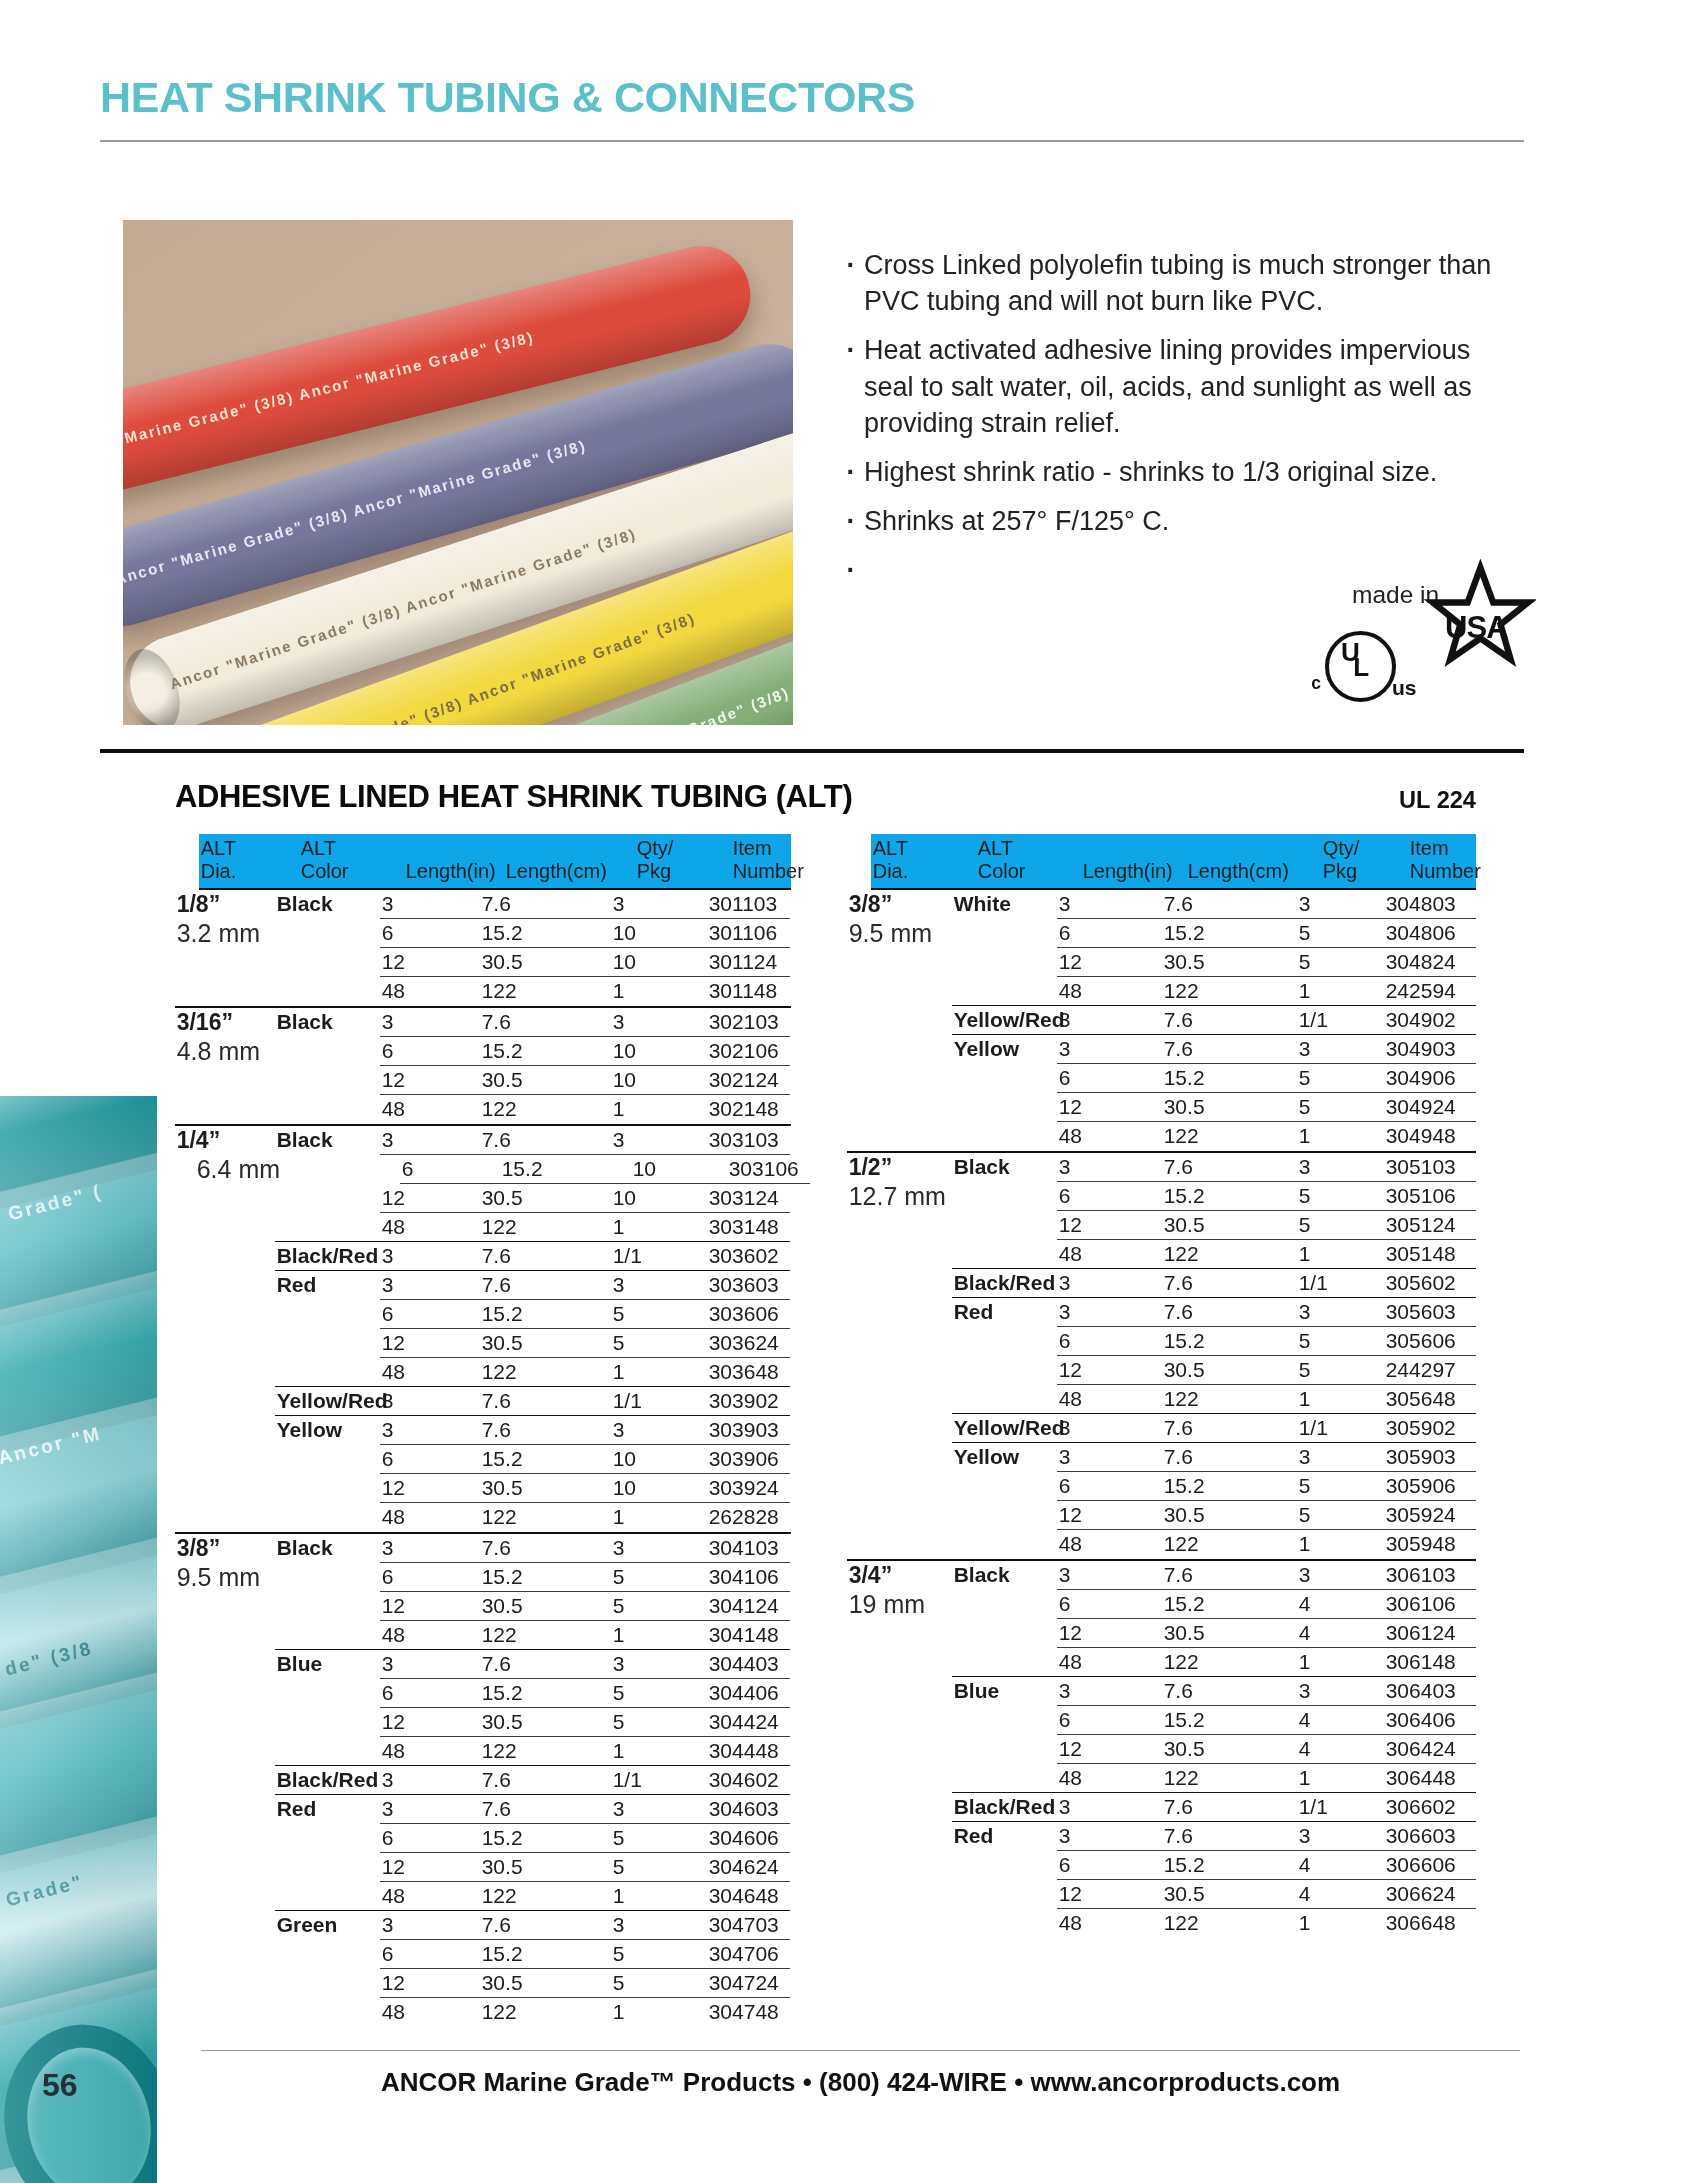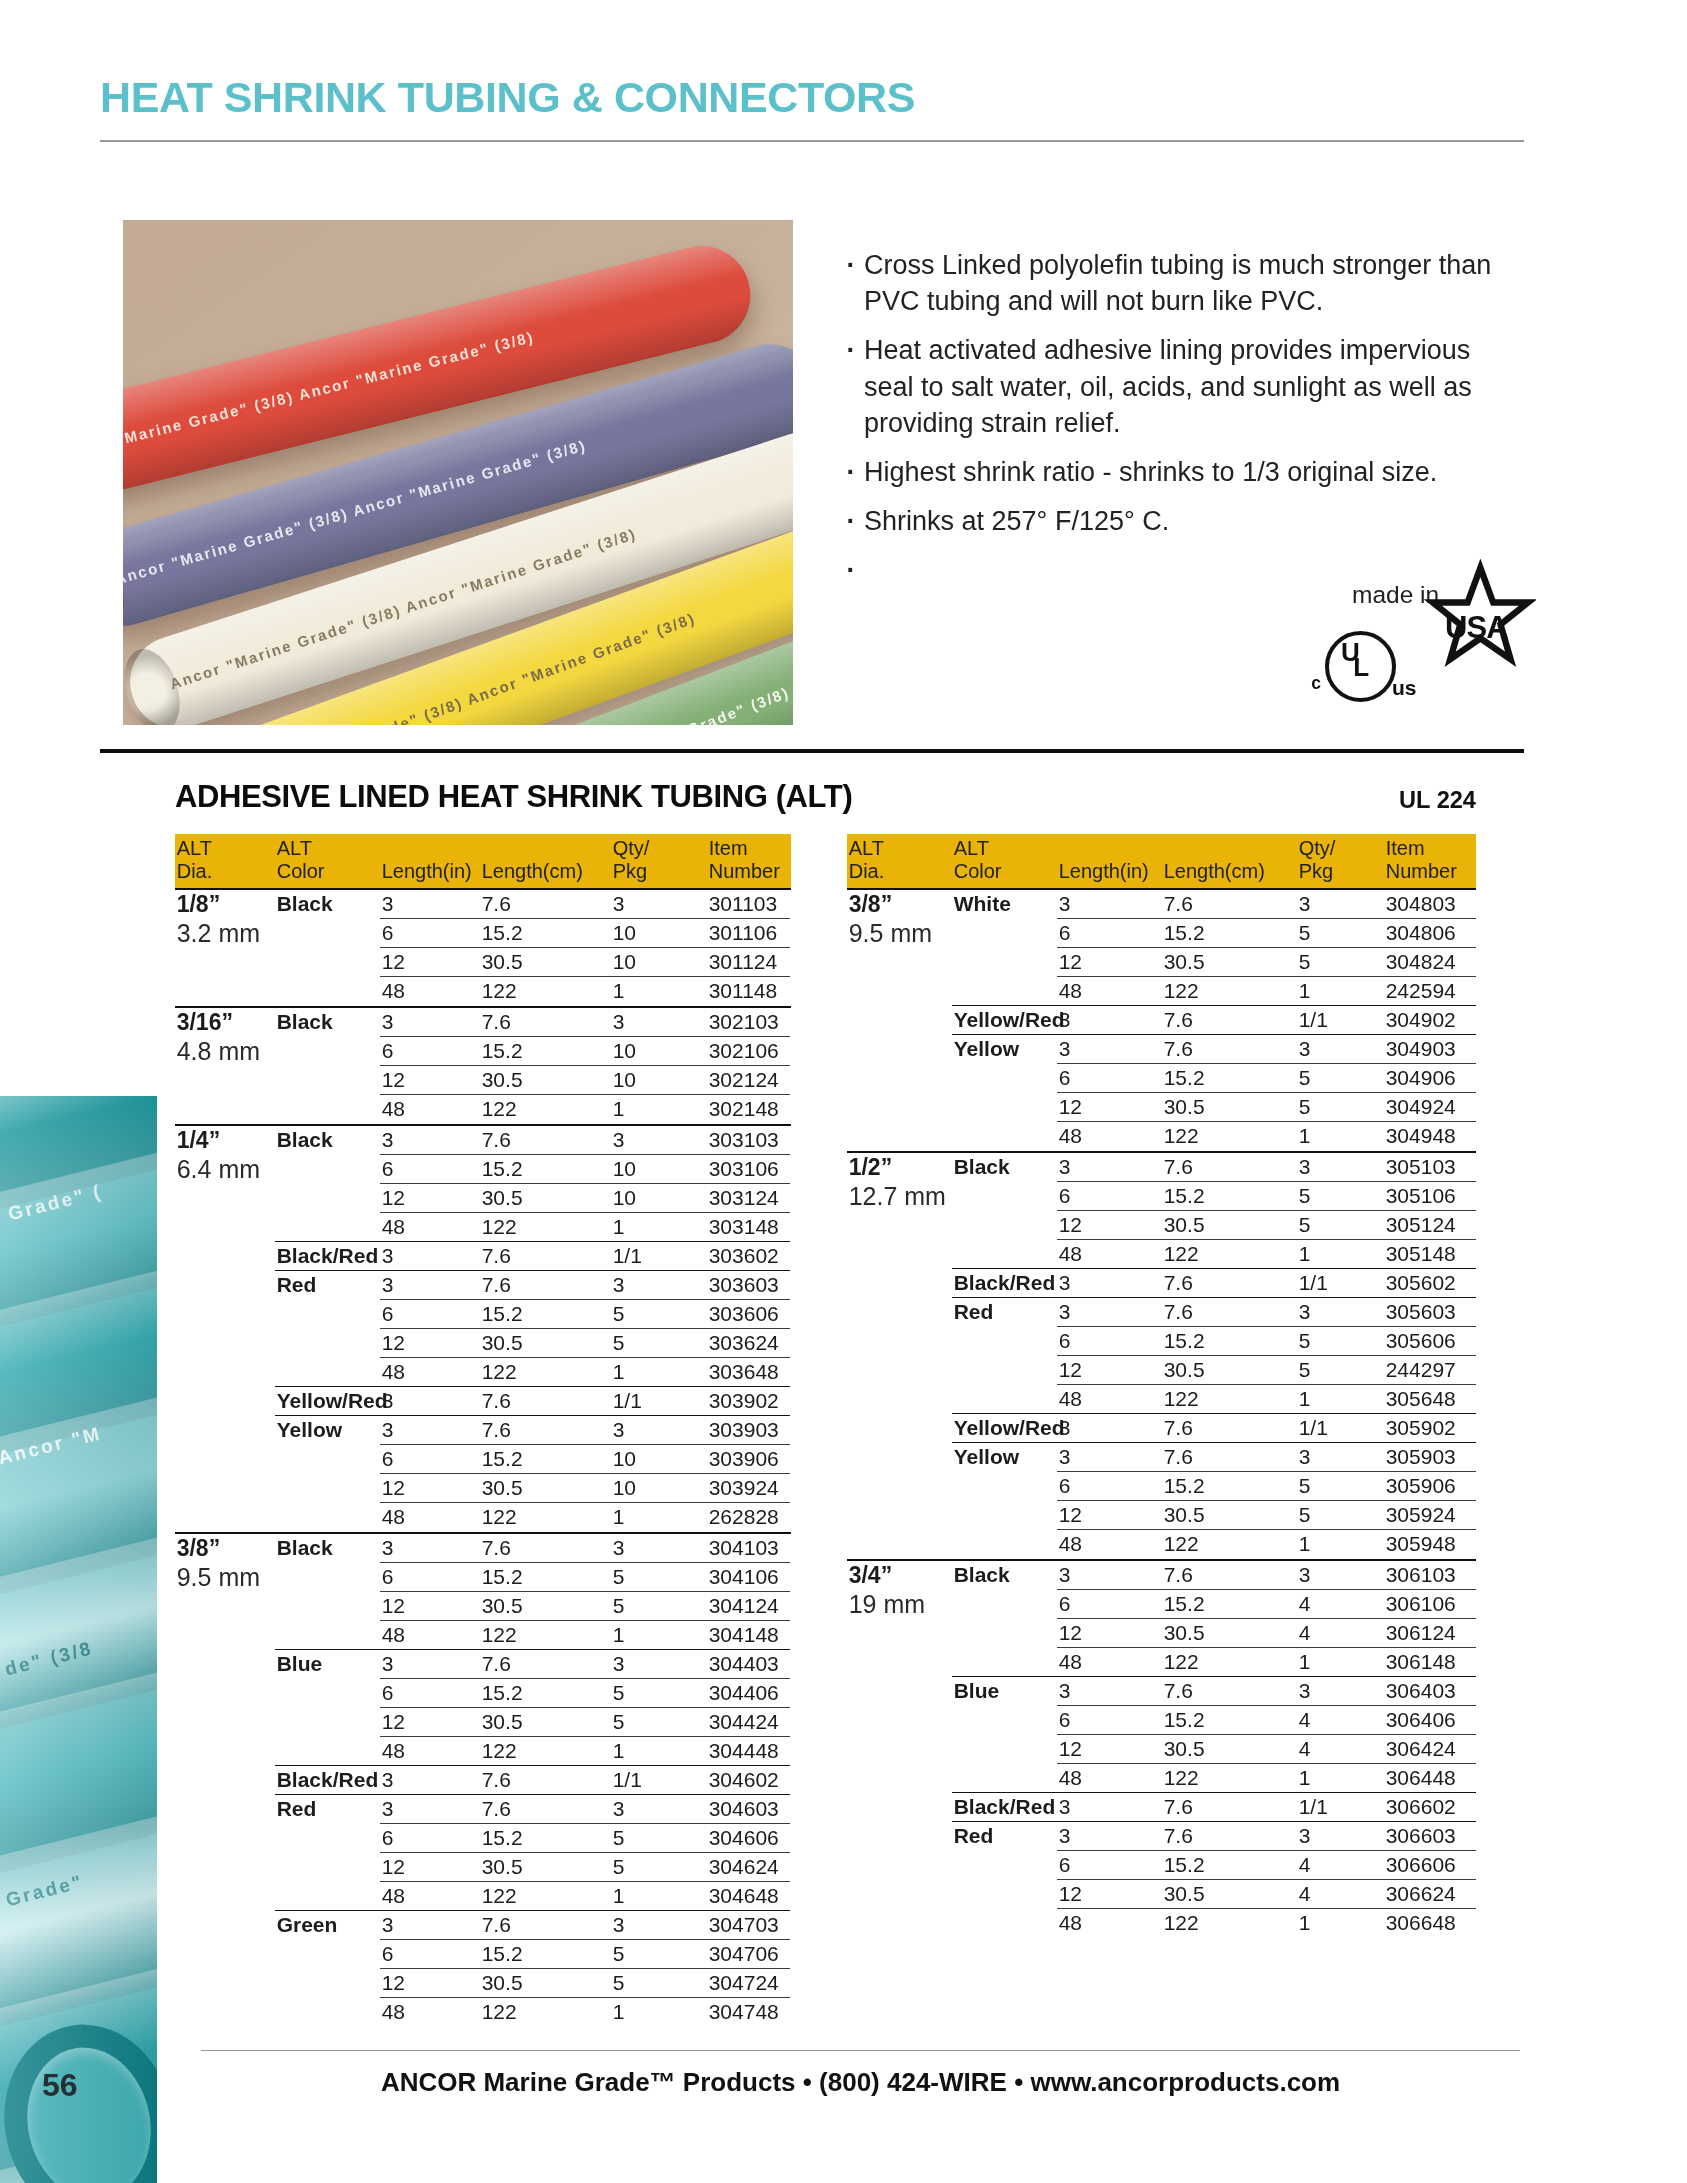--- a/index.html
+++ b/index.html
@@ -46,21 +46,21 @@
   .ul-letters{position:absolute;left:35px;top:10.5px;font-size:26px;font-weight:bold;color:#111;letter-spacing:-1.7px;line-height:21px;}
   .ul-l2{display:block;margin-left:12.2px;margin-top:-5.2px;}
   .ul-c{position:absolute;left:5.2px;top:42px;font-size:17.5px;font-weight:bold;color:#111;}
   .ul-us{position:absolute;left:86px;top:45px;font-size:21px;font-weight:bold;color:#111;}
   
   .section-rule{position:absolute;left:100px;top:749px;width:1424px;height:4.4px;background:#0d0d0d;}
   .section-title{position:absolute;left:175px;top:779px;font-size:31px;font-weight:bold;letter-spacing:-0.4px;color:#0c0c0c;}
   .ul224{position:absolute;left:1345px;top:787px;width:131px;text-align:right;font-size:23.6px;font-weight:bold;color:#111;}
   
   .alt-table{position:absolute;top:834px;}
-  .thead{display:grid;background:#eab308;height:54px;border-bottom:2.6px solid #111;}
+  .thead{display:grid;background:#0ea5e9;height:54px;border-bottom:2.6px solid #111;margin-left:24px;}
   .thead .hc{display:flex;flex-direction:column;justify-content:flex-end;padding:0 0 5.2px 1.7px;
     font-size:20px;line-height:23px;color:#222;}
   .trow{display:grid;height:29px;}
   .trow .c{line-height:28px;font-size:21px;padding-left:1.7px;box-sizing:border-box;white-space:nowrap;}
   .c.dia{font-weight:bold;font-size:23px;}
   .c.mm{font-size:25px;color:#2a2a2a;}
   .c.colname{font-weight:bold;font-size:21px;}
   .c.u1{border-bottom:0.9px solid #3c3c3c;}
   .c.u2{border-bottom:1.7px solid #141414;}
   .dia-group + .dia-group{border-top:2.6px solid #101010;}
@@ -244,21 +244,21 @@
     </div>
     <div class="dia-group">
       <div class="trow" style="grid-template-columns: 100px 105px 100px 131px 96px 83px;">
         <div class="c dia">1/4”</div>
         <div class="c colname">Black</div>
         <div class="c u1">3</div>
         <div class="c u1">7.6</div>
         <div class="c u1">3</div>
         <div class="c u1">303103</div>
       </div>
-      <div class="trow" style="grid-template-columns: 100px 105px 100px 131px 96px 83px;">
+      <div class="trow" style="grid-template-columns: 100px 105px 100px 131px 96px 83px; margin-left: 20px;">
         <div class="c mm">6.4 mm</div>
         <div class="c"></div>
         <div class="c u1">6</div>
         <div class="c u1">15.2</div>
         <div class="c u1">10</div>
         <div class="c u1">303106</div>
       </div>
       <div class="trow" style="grid-template-columns: 100px 105px 100px 131px 96px 83px;">
         <div class="c"></div>
         <div class="c"></div>

